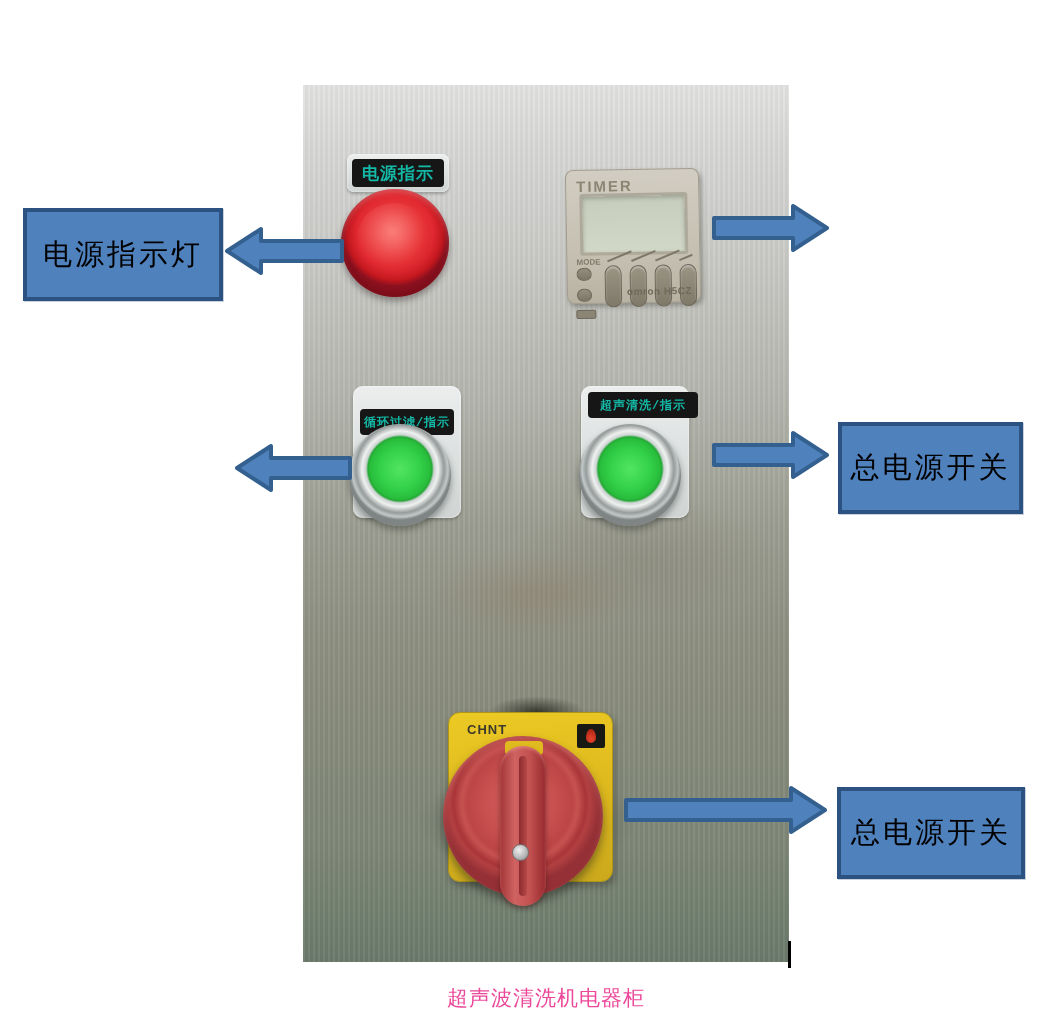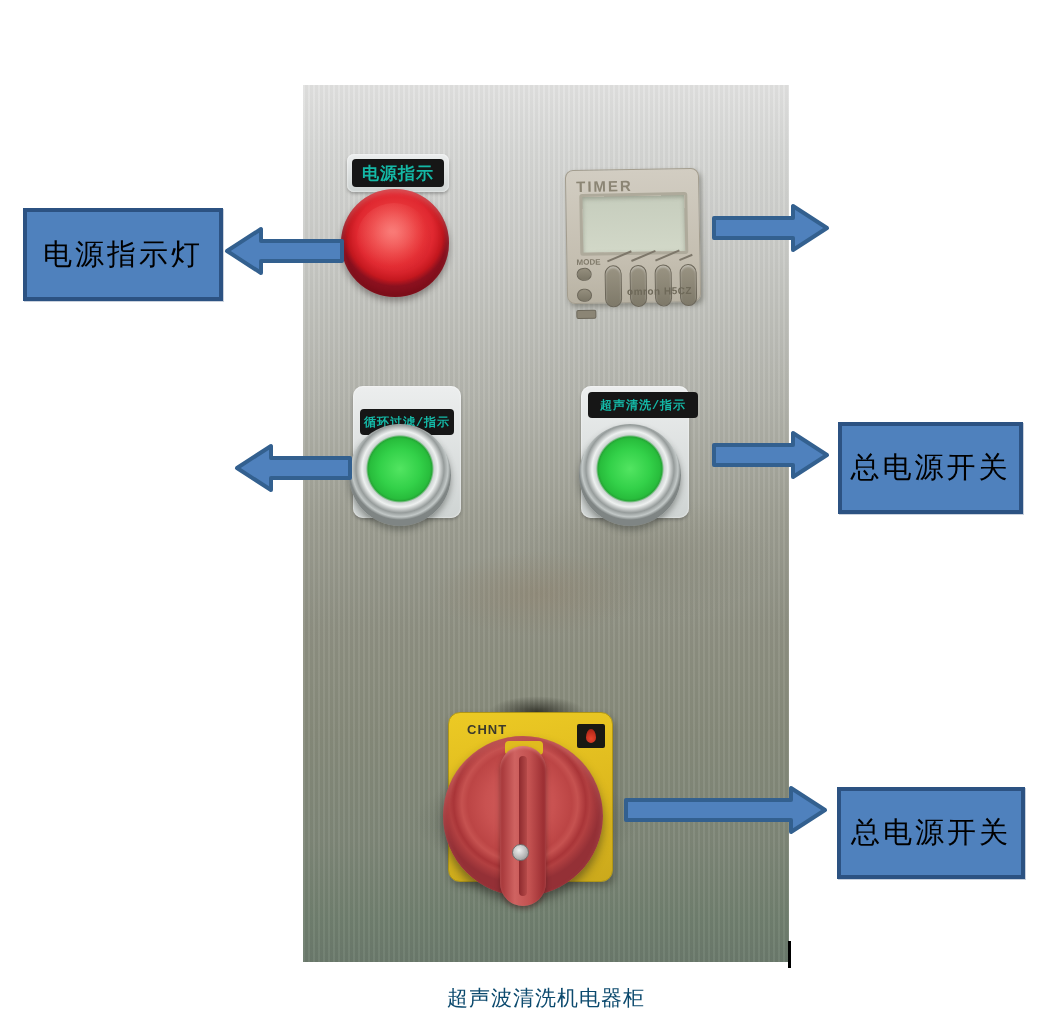--- a/index.html
+++ b/index.html
@@ -128,21 +128,21 @@
     display:flex;align-items:center;justify-content:center;
     font-family:"Liberation Serif",serif;
     font-size:29px;letter-spacing:3px;
     box-shadow:1px 1px 0 rgba(120,140,170,0.4);
   }
   .arrow{position:absolute;}
 
   
   #caption{
     position:absolute;left:303px;top:984px;width:486px;
-    text-align:center;color:#0c4a6e;
+    text-align:center;color:#ec4899;
     font-family:"Liberation Serif",serif;font-size:21px;letter-spacing:1px;
   }
 </style>
 </head>
 <body>
 
 <div id="stage">
 
   <div id="photo">
 

